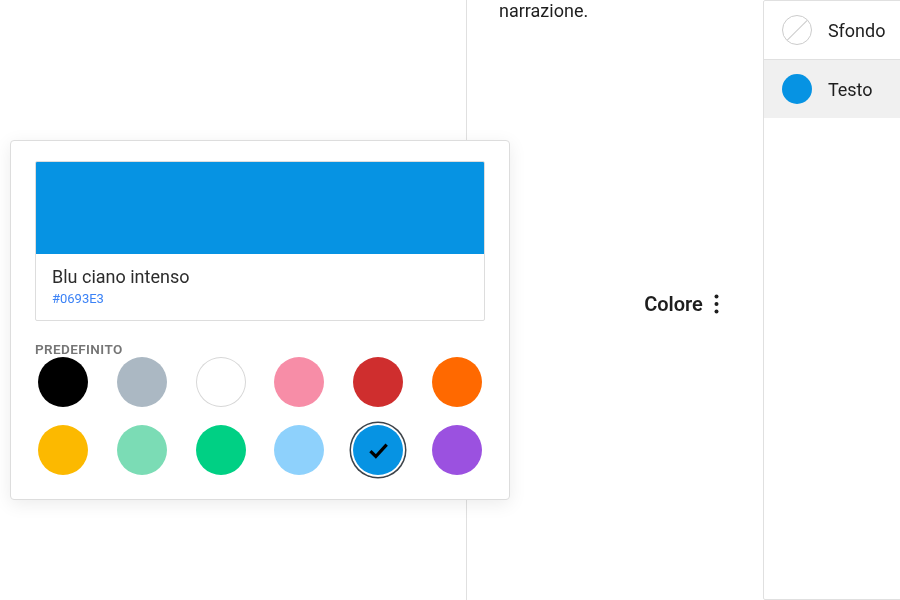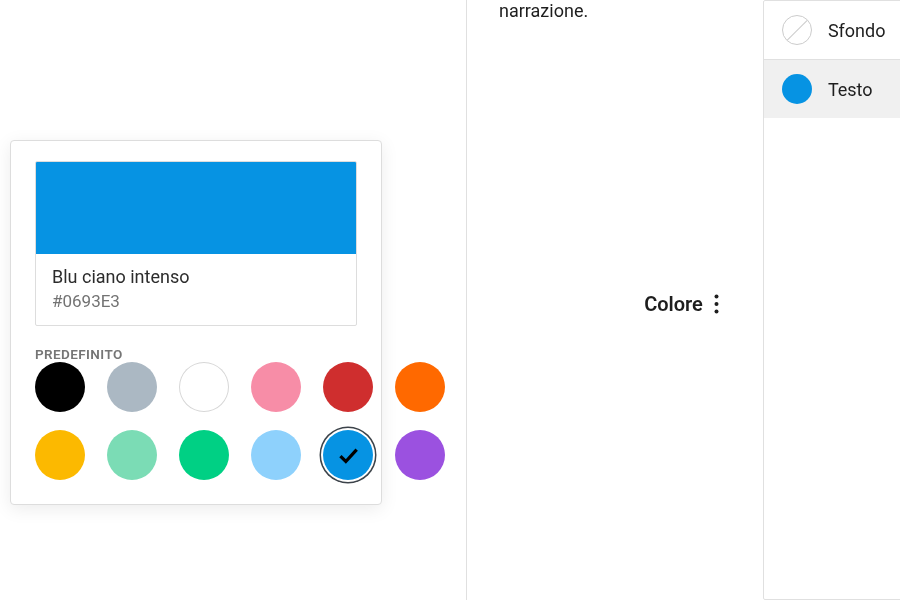--- a/index.html
+++ b/index.html
@@ -95,21 +95,21 @@
     height: 1px;
     background: #ccc;
     transform: rotate(-45deg);
   }
 
   
   .popover {
     position: absolute;
     top: 140px;
     left: 10px;
-    width: 372px;
+    width: 500px;
     background: #fff;
     border: 1px solid #ddd;
     border-radius: 4px;
     box-shadow: 0 4px 18px rgba(0,0,0,0.08);
     padding: 20px 24px 24px 24px;
   }
   .swatch-preview {
     border: 1px solid #ddd;
     border-radius: 2px;
     overflow: hidden;
@@ -121,22 +121,22 @@
   }
   .swatch-meta {
     padding: 12px 16px 14px 16px;
   }
   .swatch-name {
     font-size: 18px;
     color: #2c2c2c;
     margin-bottom: 4px;
   }
   .swatch-hex {
-    font-size: 17px;
-    color: #737373;
+    font-size: 13px;
+    color: #3b82f6;
   }
   .preset-label {
     font-size: 13.5px;
     letter-spacing: 0.4px;
     font-weight: 600;
     color: #757575;
     text-transform: uppercase;
   }
   .swatch-grid {
     display: grid;

